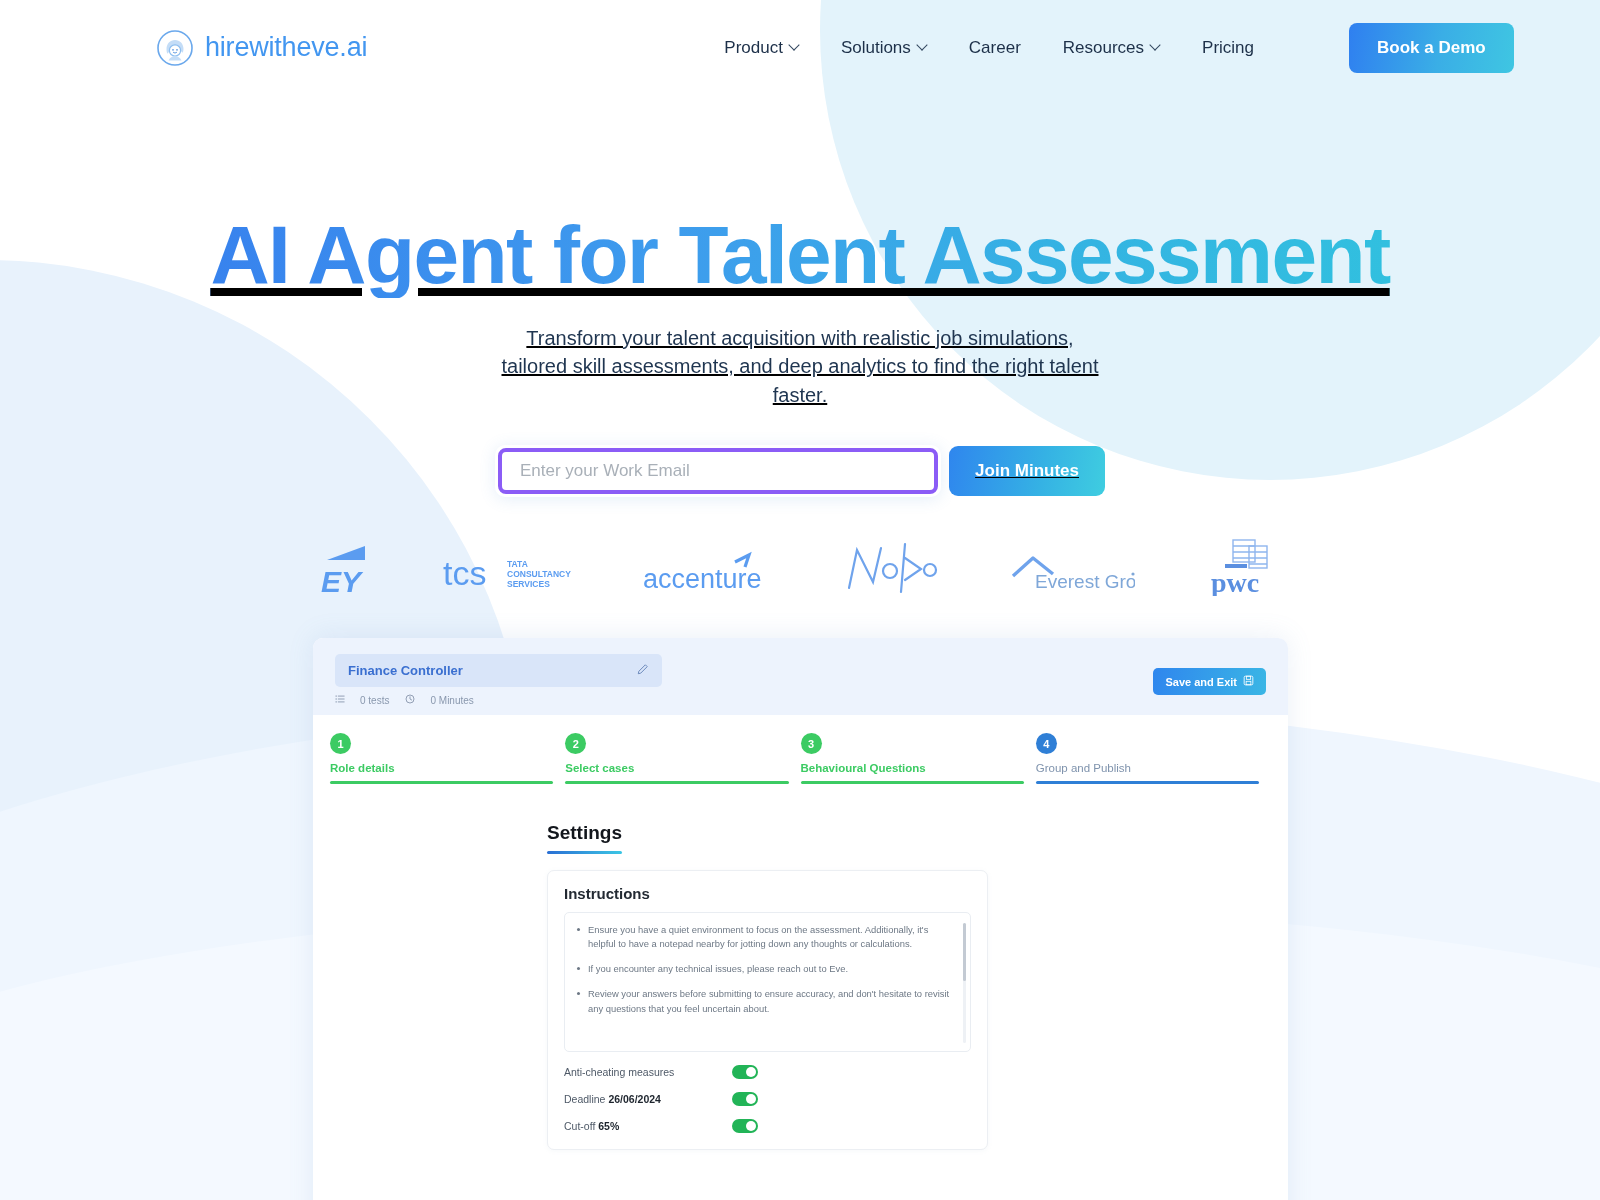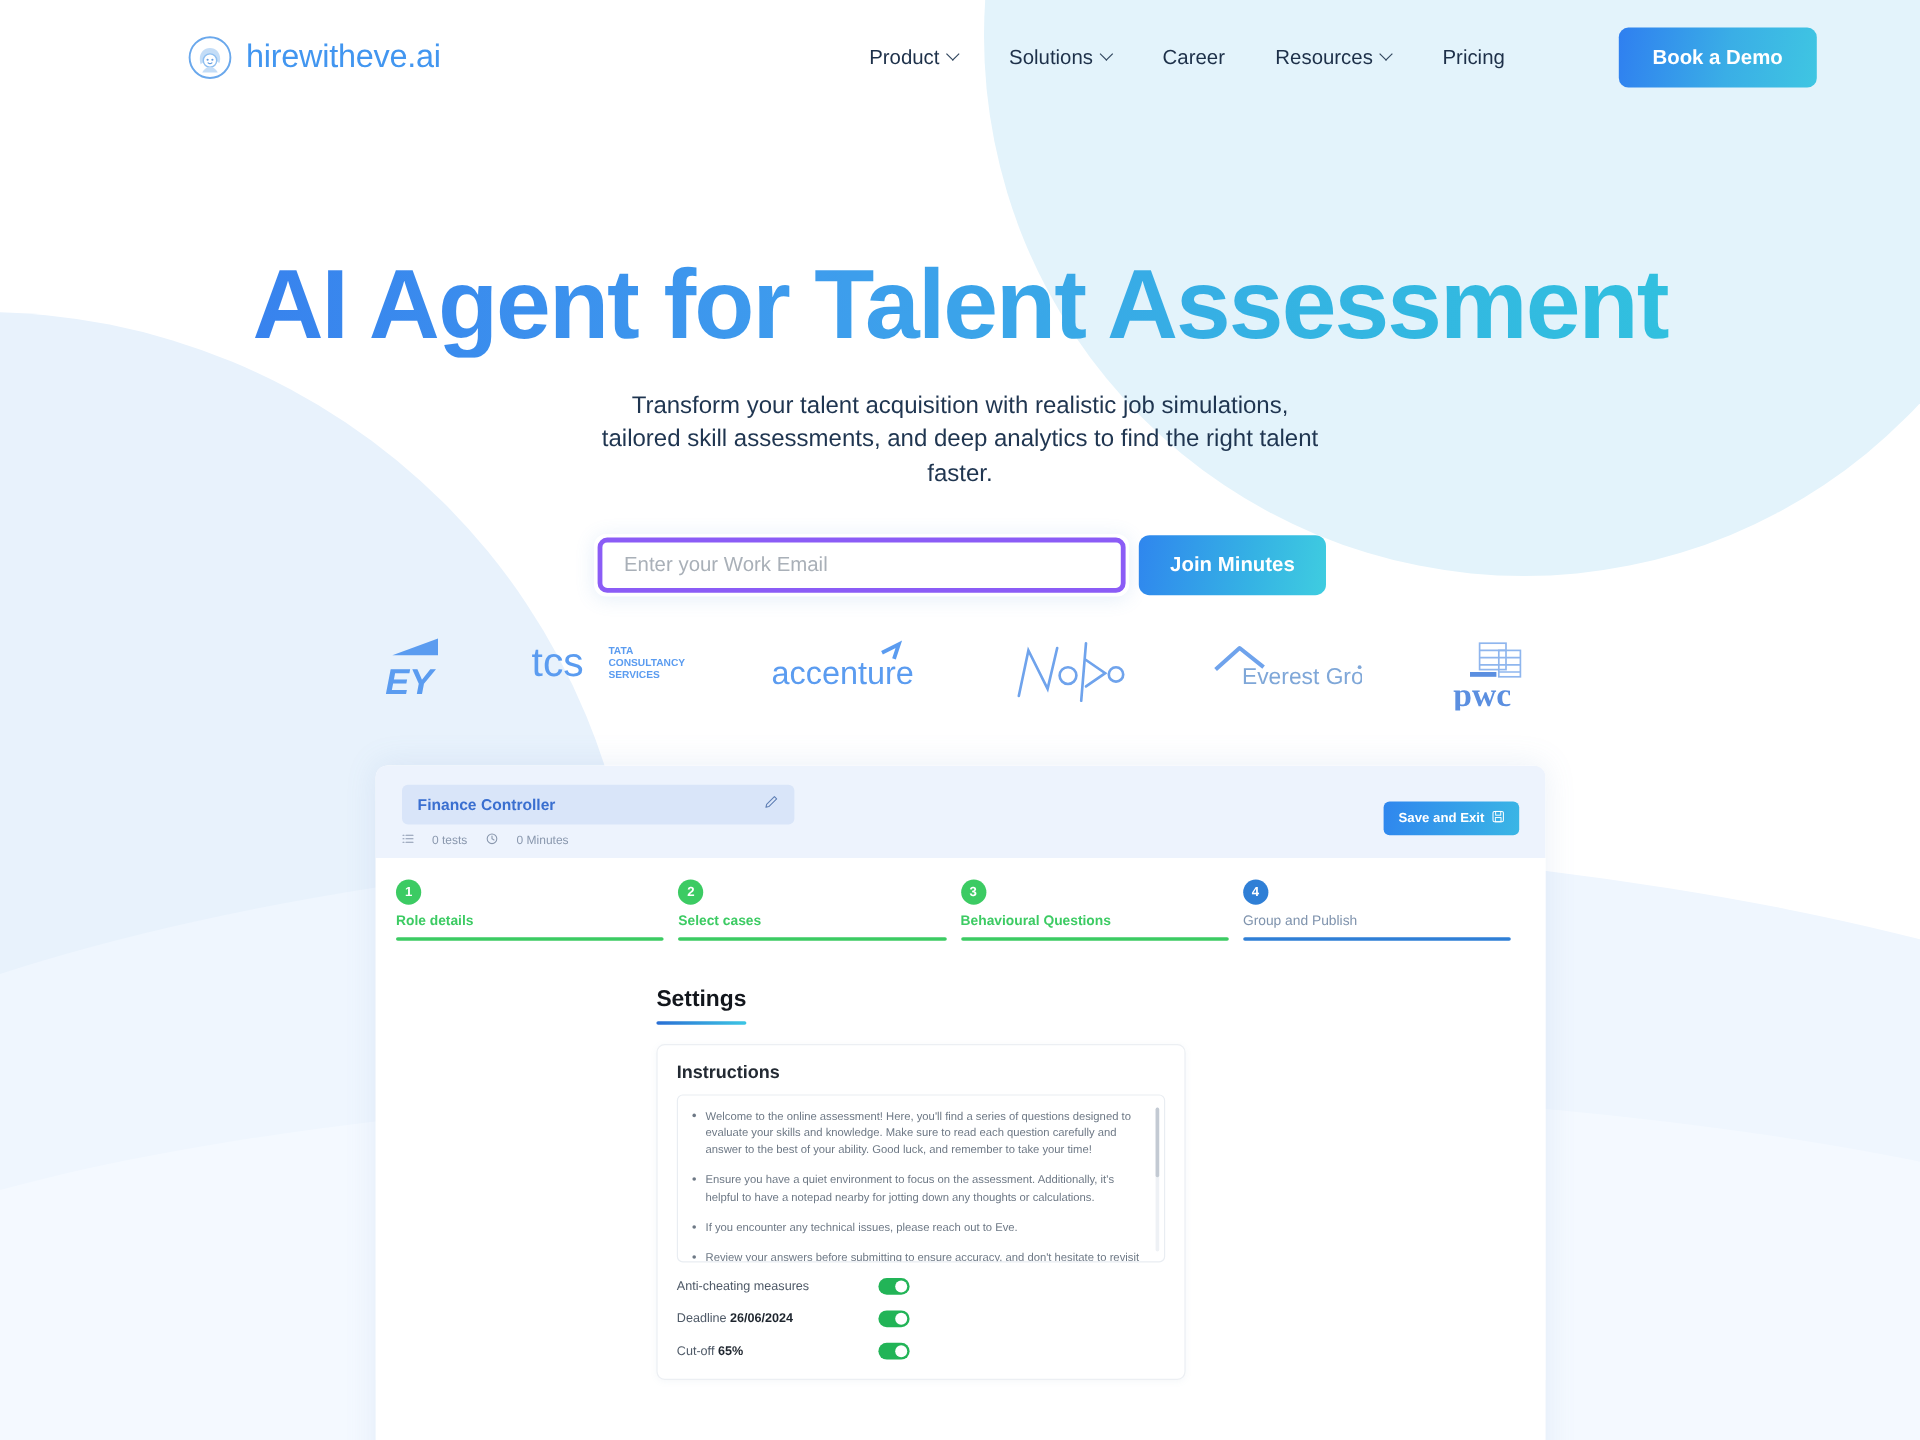--- a/index.html
+++ b/index.html
@@ -58,21 +58,21 @@
   }
   .btn-demo {
     margin-left: 74px;
     background: linear-gradient(100deg, #2f7ff0 0%, #3aaee6 55%, #3fc6e2 100%);
     color: #fff; font-size: 17px; font-weight: bold;
     padding: 15px 28px; border-radius: 8px; border: none; cursor: pointer;
     white-space: nowrap;
   }
 
   
-  .hero { position: absolute; top: 0; left: 0; right: 0; z-index: 10; text-align: center; }
+  .hero { position: absolute; top: 0; left: 0; right: 0; z-index: 10; text-align: center; text-decoration: underline; }
   .hero-title {
     margin-top: 212px;
     font-size: 82px; font-weight: bold; letter-spacing: -1.6px; line-height: 1.05;
     background: linear-gradient(95deg, #3577ee 0%, #3e9ced 42%, #34b4e2 68%, #2fc8dd 100%);
     -webkit-background-clip: text; background-clip: text;
     -webkit-text-fill-color: transparent; color: transparent;
   }
   .hero-sub {
     margin: 26px auto 0; max-width: 610px;
     font-size: 20px; line-height: 1.42; color: #1f3550;
@@ -99,21 +99,21 @@
     color: #fff; font-size: 17px; font-weight: bold;
     height: 50px; padding: 0 26px; border: none; border-radius: 9px; cursor: pointer;
     white-space: nowrap;
   }
 
   
   .logos {
     position: absolute; top: 530px; left: 0; right: 0; z-index: 10;
     display: flex; align-items: center; justify-content: center; gap: 70px;
   }
-  .logo-cell { height: 66px; display: flex; align-items: flex-start; justify-content: center; }
+  .logo-cell { height: 66px; display: flex; align-items: flex-end; justify-content: center; }
 
   
   .product {
     position: absolute; left: 313px; top: 638px; width: 975px; height: 600px;
     background: #ffffff; border-radius: 10px;
     box-shadow: 0 -2px 26px rgba(110,150,200,.13);
     overflow: hidden; z-index: 12;
   }
   .prod-top {
     height: 77px; background: #edf3fd; padding: 16px 22px 0 22px;
@@ -390,21 +390,20 @@
       <div class="tab-settings">
         <div class="tab-label">Settings</div>
         <div class="tab-underline"></div>
       </div>
 
       <div class="card">
         <div class="card-title">Instructions</div>
 
         <div class="instr-box">
           <ul class="instr-list">
-            <li>Welcome to the online assessment! Here, you'll find a series of questions designed to evaluate your skills and knowledge. Make sure to read each question carefully and answer to the best of your ability. Good luck, and remember to take your time!</li>
             <li>Ensure you have a quiet environment to focus on the assessment. Additionally, it's helpful to have a notepad nearby for jotting down any thoughts or calculations.</li>
             <li>If you encounter any technical issues, please reach out to Eve.</li>
             <li>Review your answers before submitting to ensure accuracy, and don't hesitate to revisit any questions that you feel uncertain about.</li>
           </ul>
           <div class="scroll-track">
             <div class="scroll-thumb"></div>
           </div>
         </div>
 
         <div class="opt-row">

